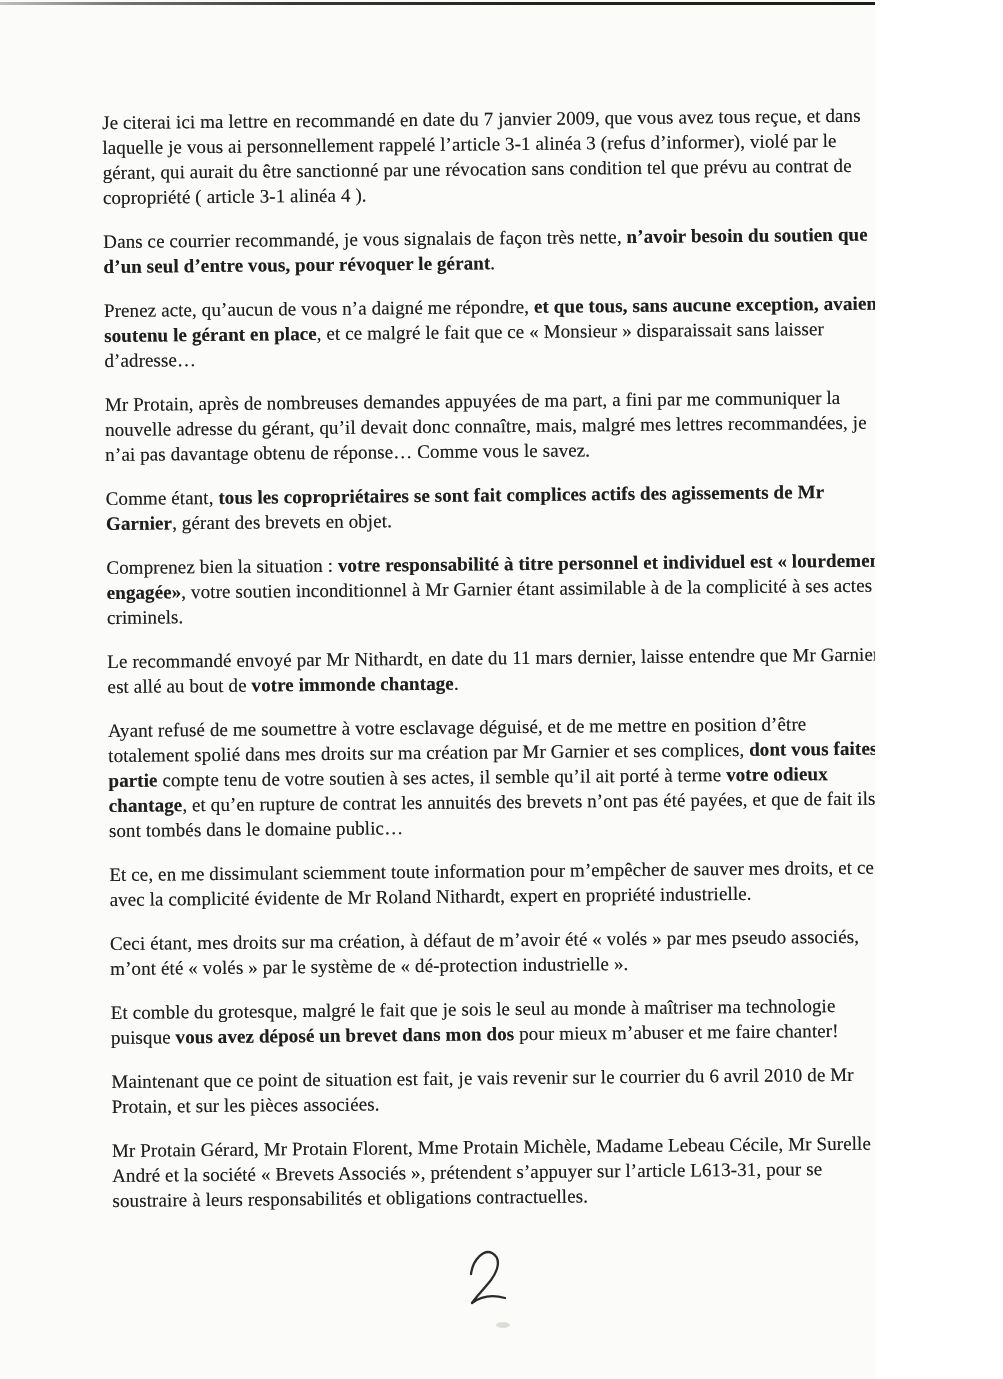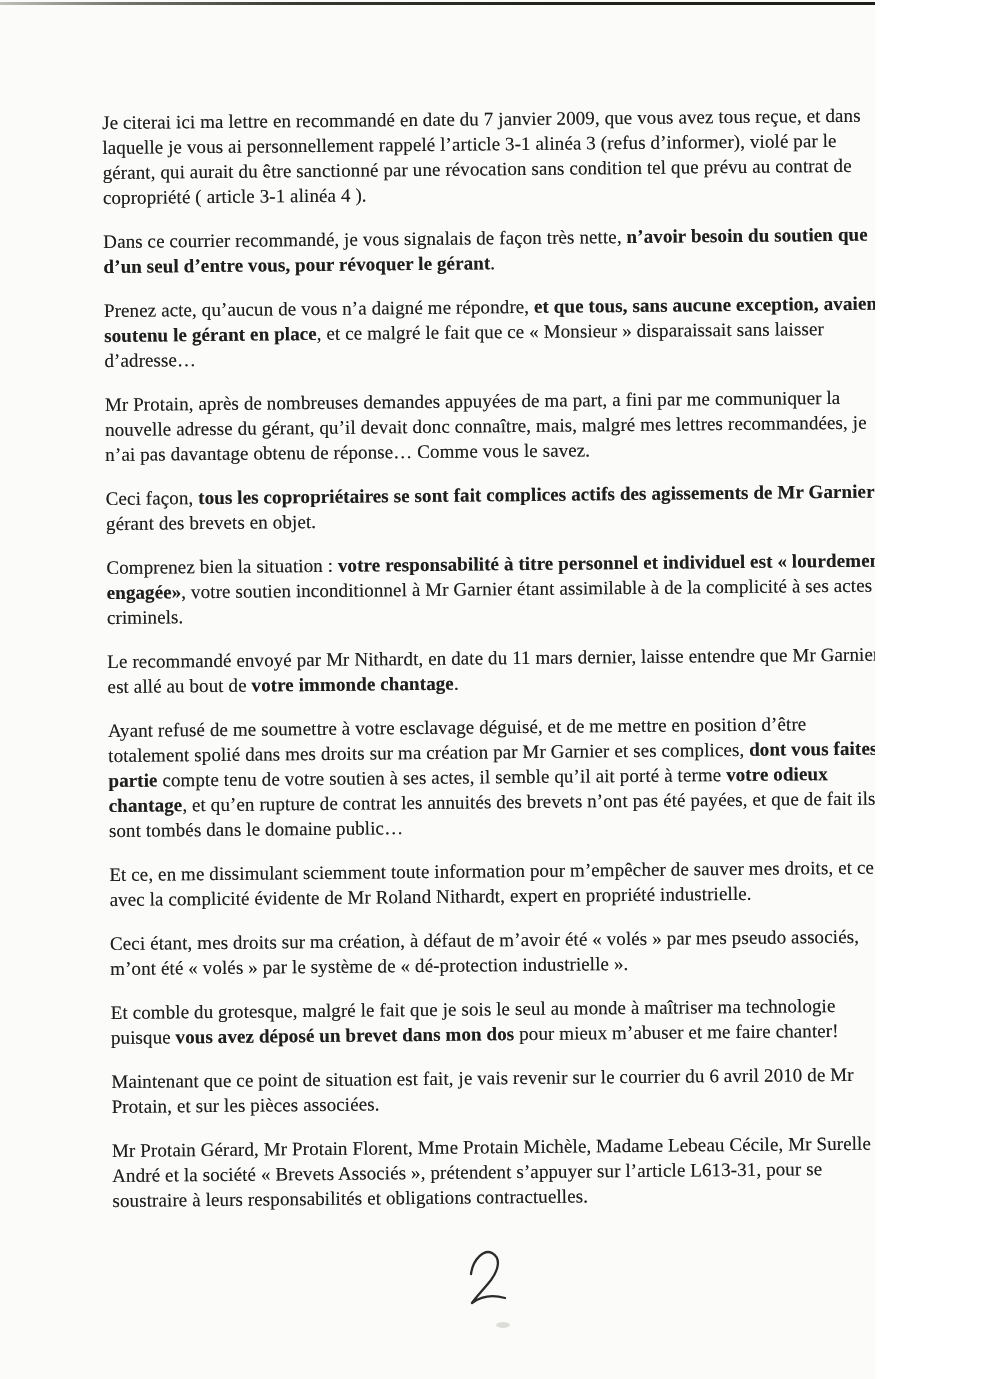--- a/index.html
+++ b/index.html
@@ -106,21 +106,21 @@
     <div class="seg seg-d seg3"></div>
     <div class="seg seg-l seg4"></div>
     <div class="seg seg-d seg5"></div>
   </div>
 
   <div class="letter" id="letter-body">
       <p><span>Je citerai ici ma lettre en recommandé en date du 7 janvier 2009, que vous avez tous reçue, et dans laquelle je vous ai personnellement rappelé l’article 3-1 alinéa 3 (refus d’informer), violé par le gérant, qui aurait du être sanctionné par une révocation sans condition tel que prévu au contrat de copropriété ( article 3-1 alinéa 4 ).</span></p>
       <p><span>Dans ce courrier recommandé, je vous signalais de façon très nette, </span><span class="b">n’avoir besoin du soutien que d’un seul d’entre vous, pour révoquer le gérant</span><span>.</span></p>
       <p><span>Prenez acte, qu’aucun de vous n’a daigné me répondre, </span><span class="b">et que tous, sans aucune exception, avaient soutenu le gérant en place</span><span>, et ce malgré le fait que ce « Monsieur » disparaissait sans laisser d’adresse…</span></p>
       <p><span>Mr Protain, après de nombreuses demandes appuyées de ma part, a fini par me communiquer la nouvelle adresse du gérant, qu’il devait donc connaître, mais, malgré mes lettres recommandées, je n’ai pas davantage obtenu de réponse… Comme vous le savez.</span></p>
-      <p><span>Ceci façon, </span><span class="b">tous les copropriétaires se sont fait complices actifs des agissements de Mr Garnier</span><span>, gérant des brevets en objet.</span></p>
+      <p><span>Comme étant, </span><span class="b">tous les copropriétaires se sont fait complices actifs des agissements de Mr Garnier</span><span>, gérant des brevets en objet.</span></p>
       <p><span>Comprenez bien la situation : </span><span class="b">votre responsabilité à titre personnel et individuel est « lourdement engagée»</span><span>, votre soutien inconditionnel à Mr Garnier étant assimilable à de la complicité à ses actes criminels.</span></p>
       <p><span>Le recommandé envoyé par Mr Nithardt, en date du 11 mars dernier, laisse entendre que Mr Garnier est allé au bout de </span><span class="b">votre immonde chantage</span><span>.</span></p>
       <p><span>Ayant refusé de me soumettre à votre esclavage déguisé, et de me mettre en position d’être totalement spolié dans mes droits sur ma création par Mr Garnier et ses complices, </span><span class="b">dont vous faites partie</span><span> compte tenu de votre soutien à ses actes, il semble qu’il ait porté à terme </span><span class="b">votre odieux chantage</span><span>, et qu’en rupture de contrat les annuités des brevets n’ont pas été payées, et que de fait ils sont tombés dans le domaine public…</span></p>
       <p><span>Et ce, en me dissimulant sciemment toute information pour m’empêcher de sauver mes droits, et ce avec la complicité évidente de Mr Roland Nithardt, expert en propriété industrielle.</span></p>
       <p><span>Ceci étant, mes droits sur ma création, à défaut de m’avoir été « volés » par mes pseudo associés, m’ont été « volés » par le système de « dé-protection industrielle ».</span></p>
       <p><span>Et comble du grotesque, malgré le fait que je sois le seul au monde à maîtriser ma technologie puisque </span><span class="b">vous avez déposé un brevet dans mon dos</span><span> pour mieux m’abuser et me faire chanter!</span></p>
       <p><span>Maintenant que ce point de situation est fait, je vais revenir sur le courrier du 6 avril 2010 de Mr Protain, et sur les pièces associées.</span></p>
       <p><span>Mr Protain Gérard, Mr Protain Florent, Mme Protain Michèle, Madame Lebeau Cécile, Mr Surelle André et la société « Brevets Associés », prétendent s’appuyer sur l’article L613-31, pour se soustraire à leurs responsabilités et obligations contractuelles.</span></p>
     </div>
 

